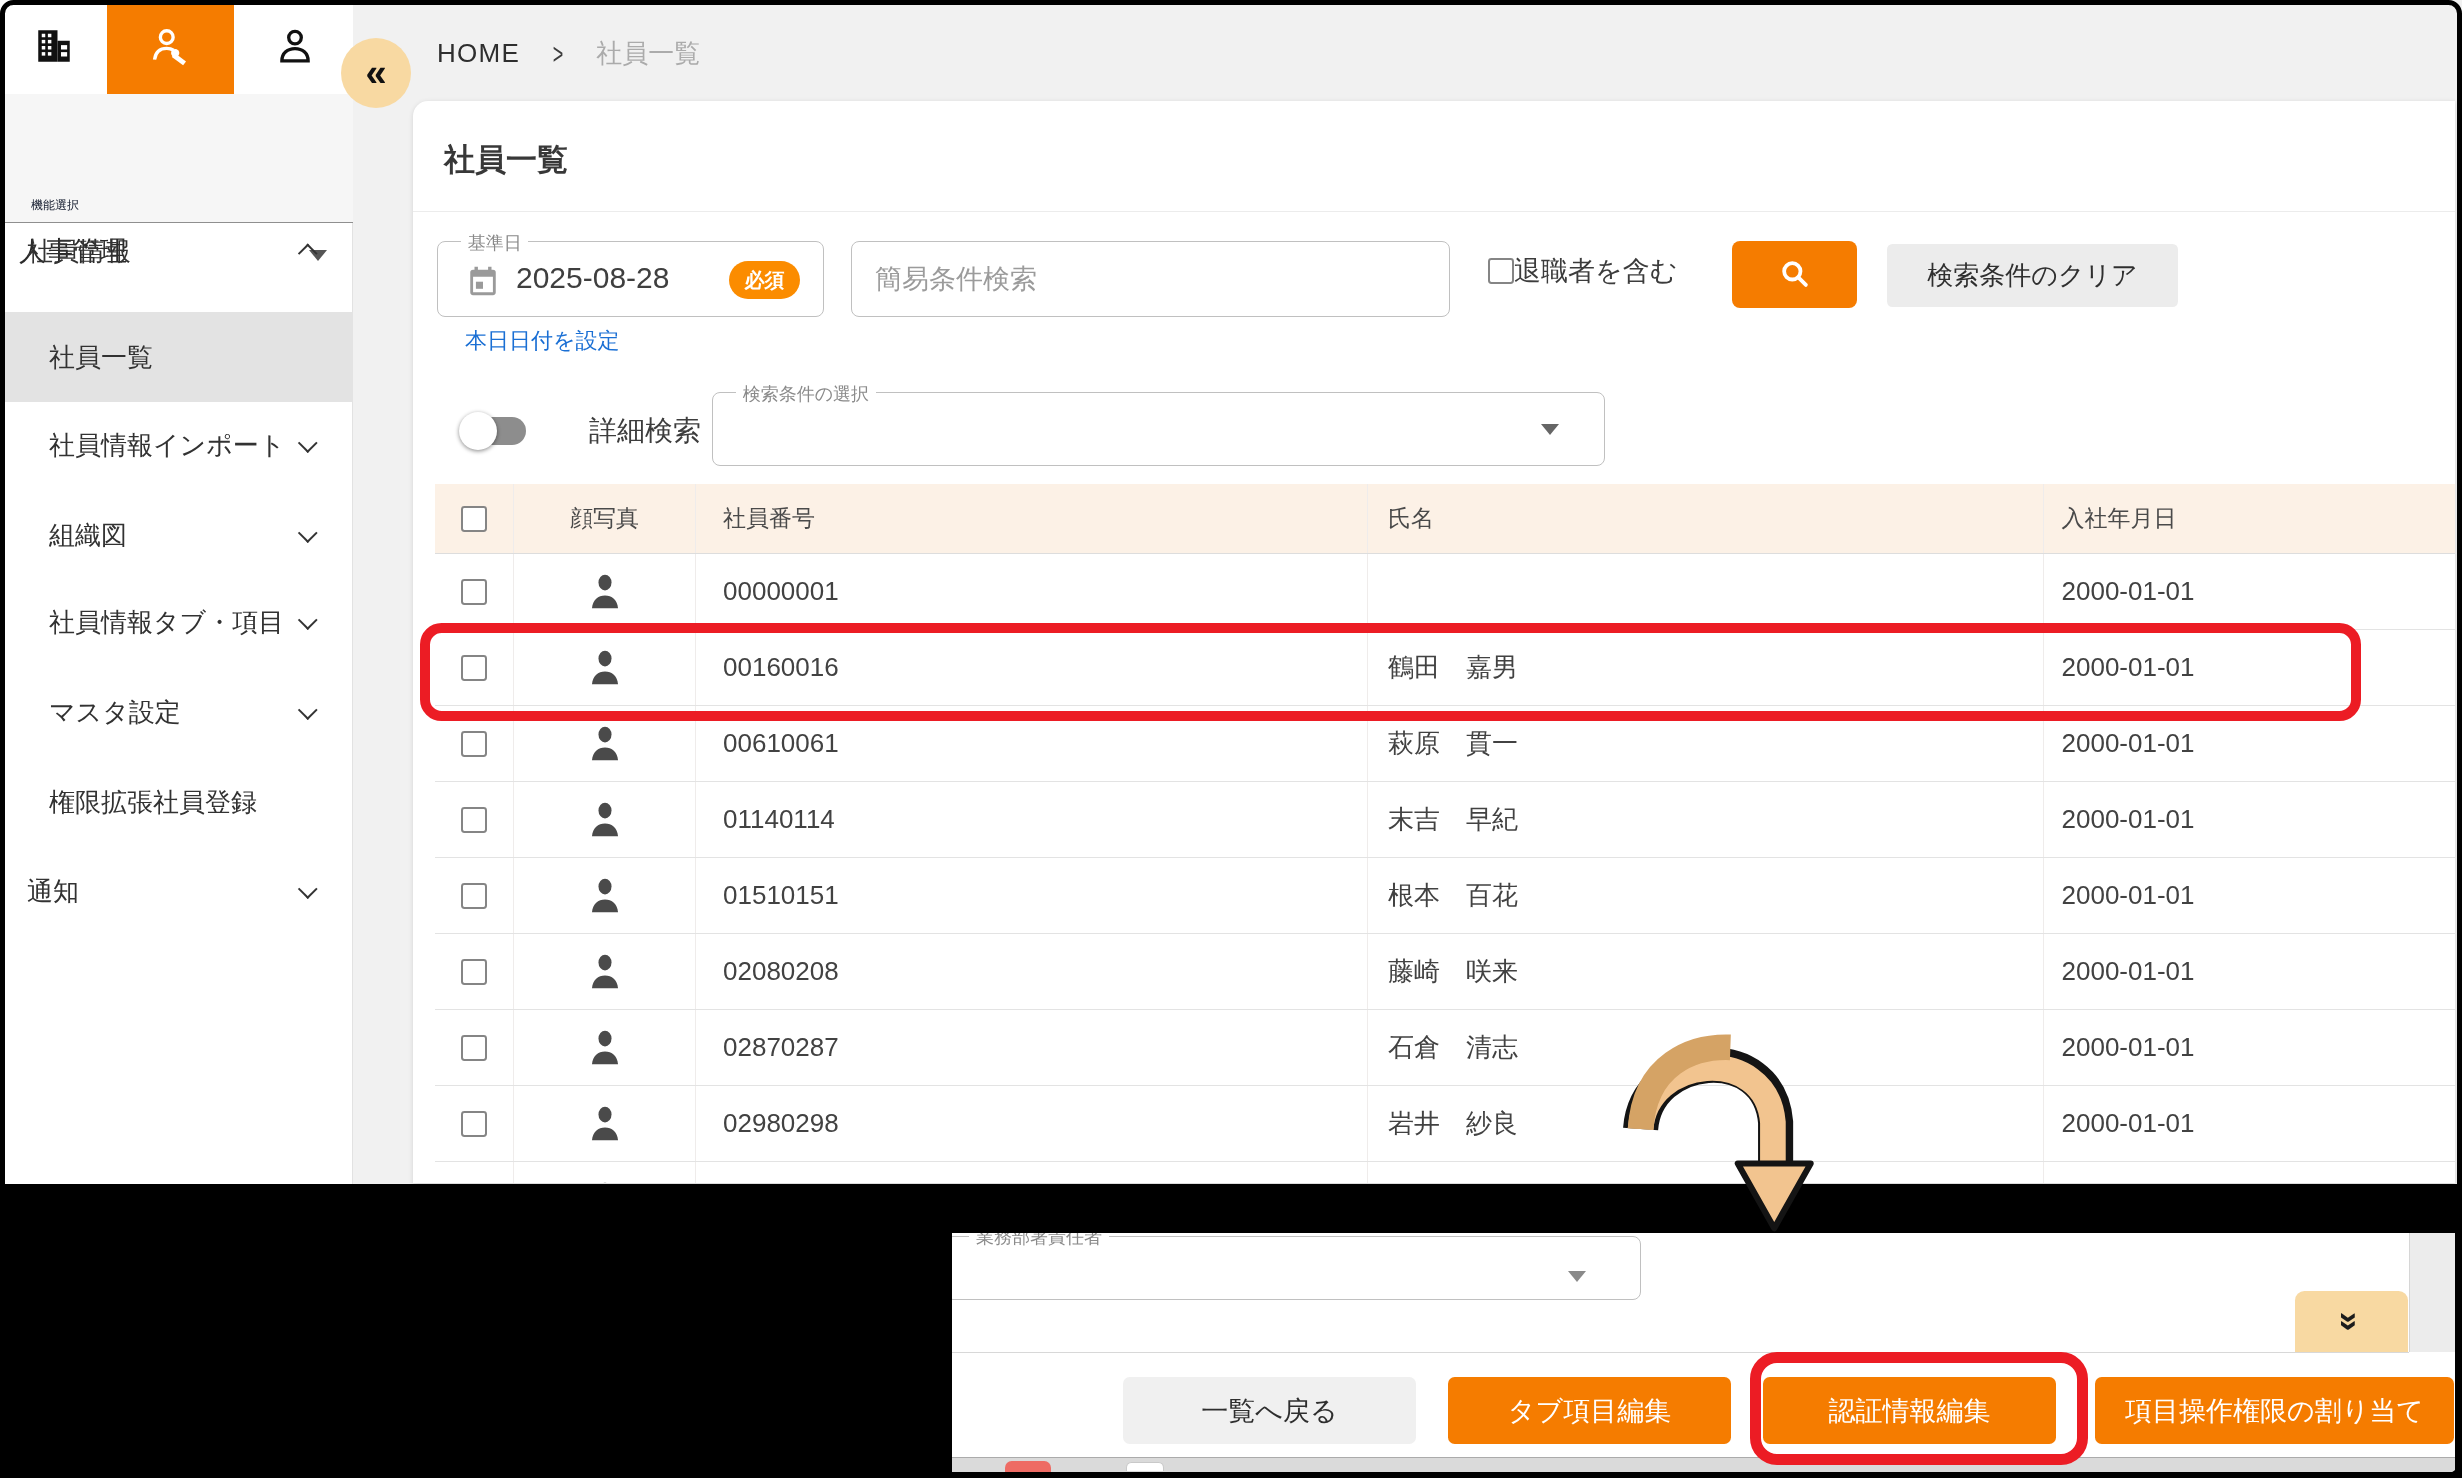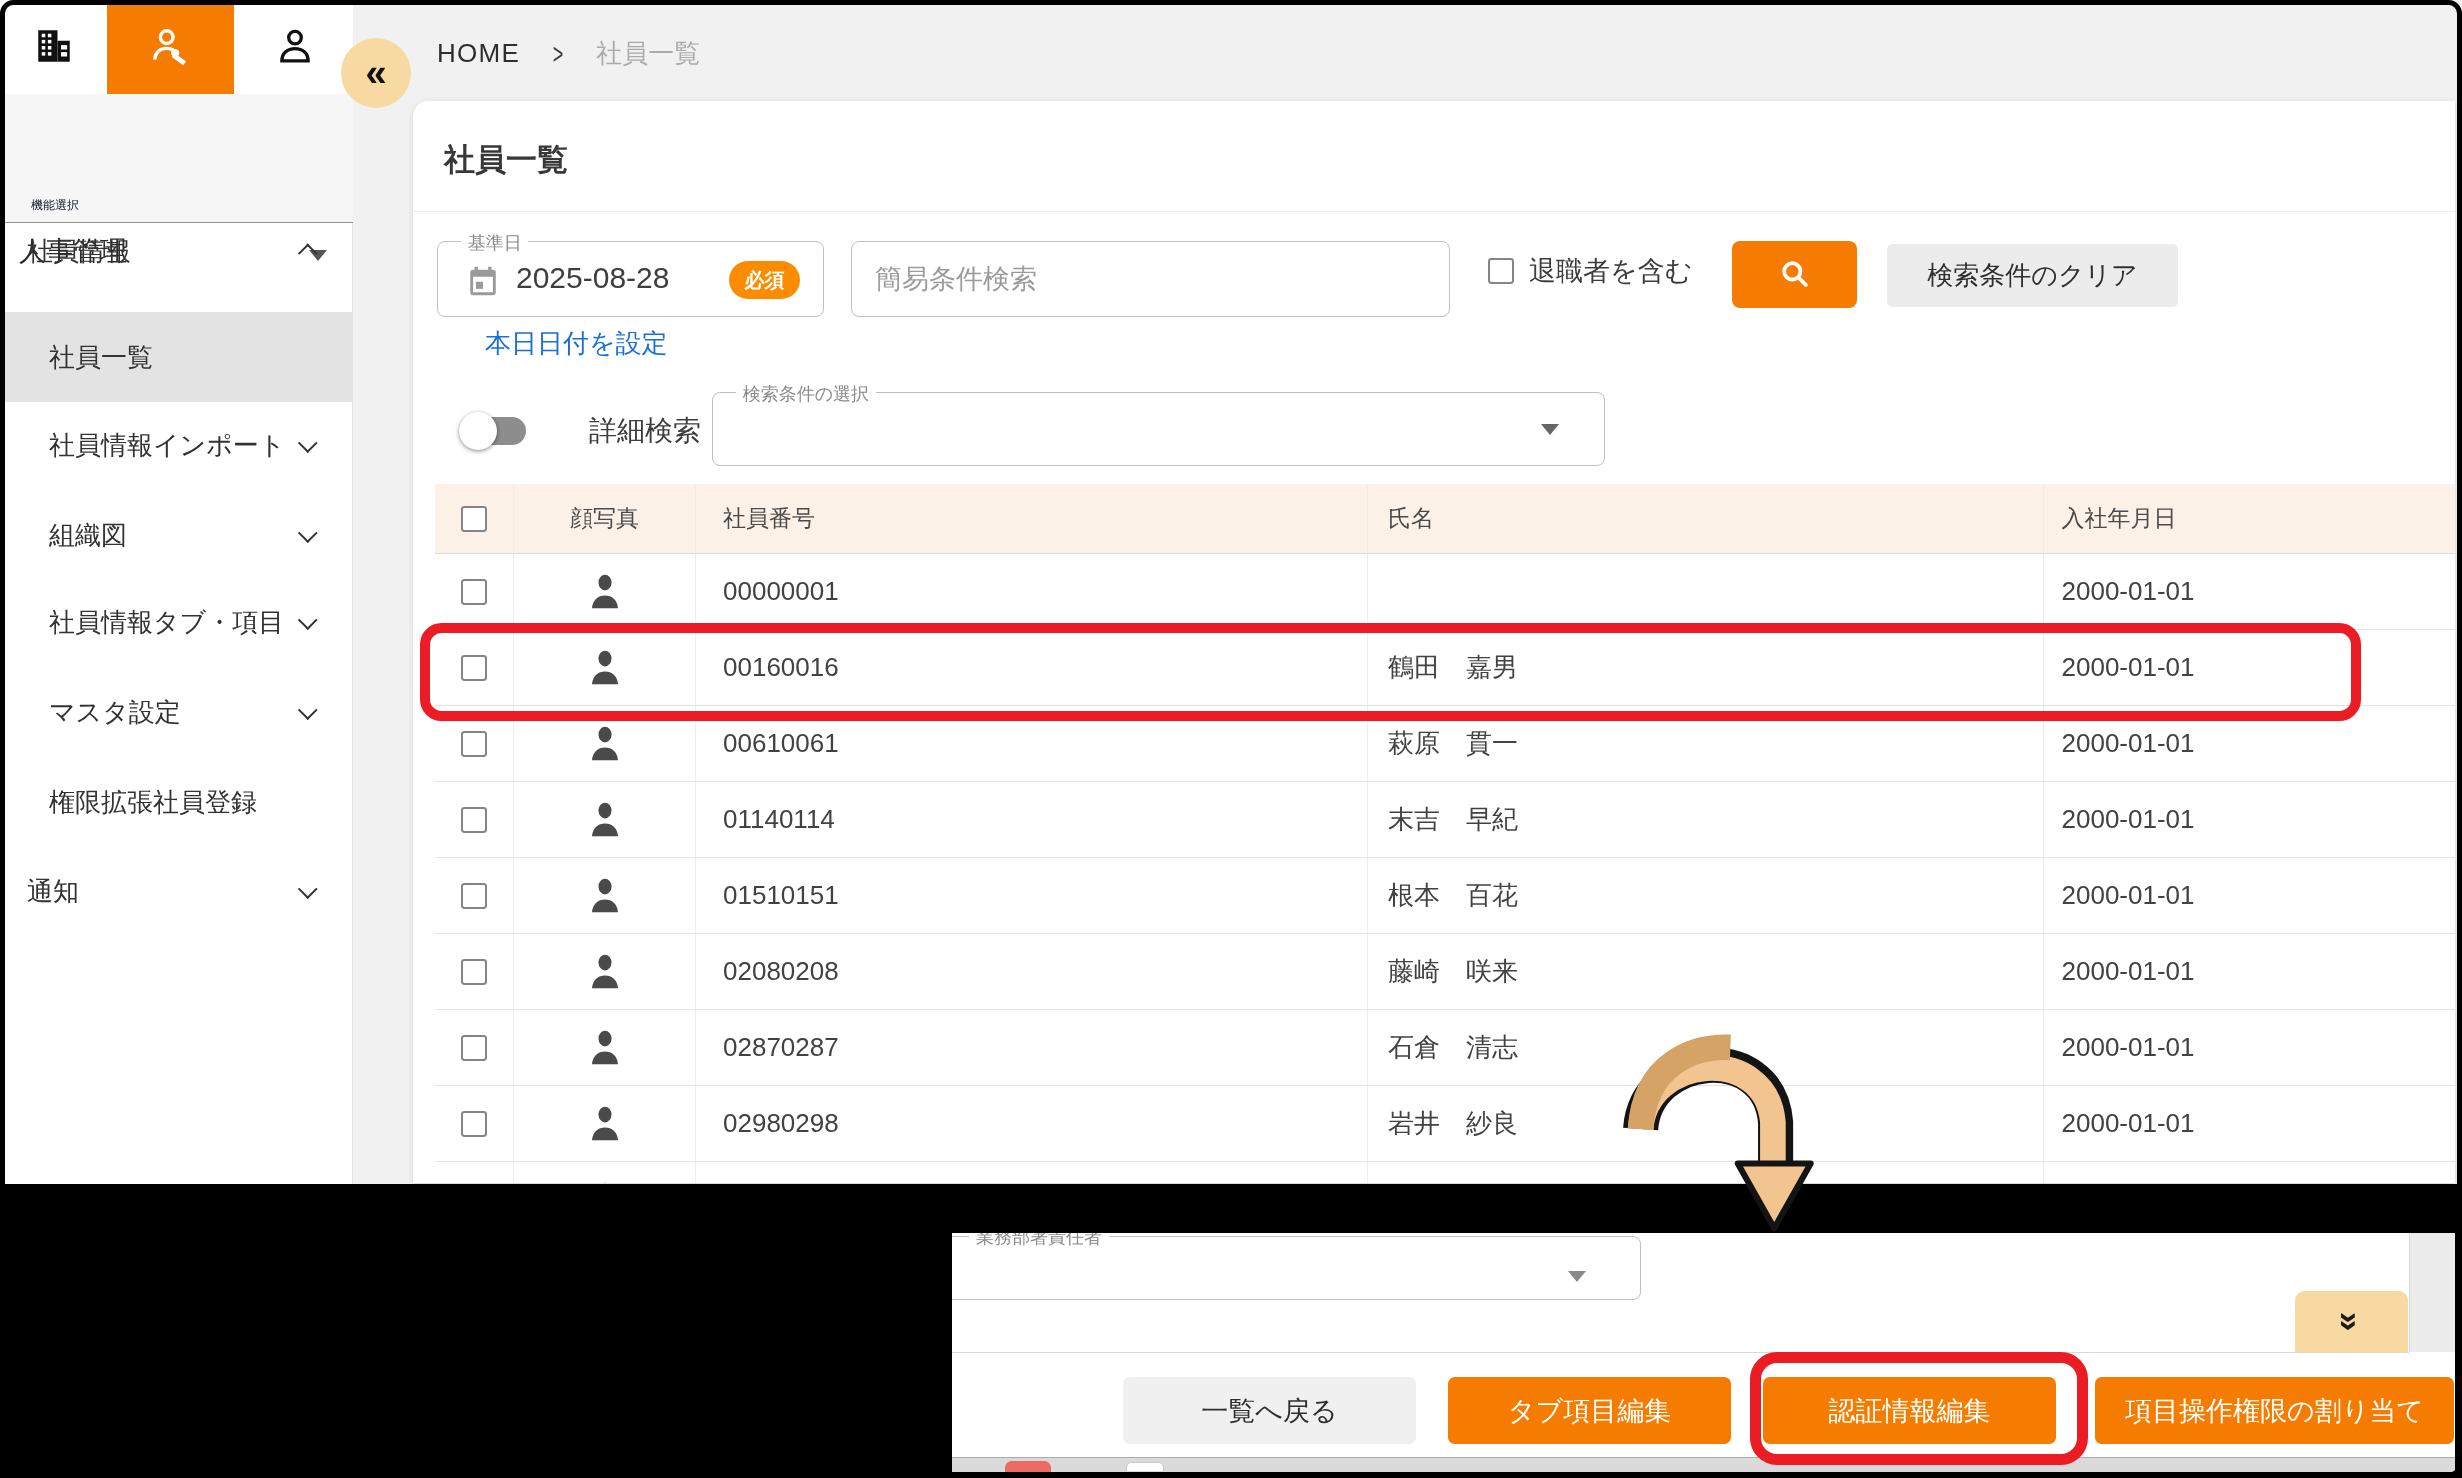--- a/index.html
+++ b/index.html
@@ -53,27 +53,27 @@
   .fieldset .legend{position:absolute;top:-11.5px;left:23px;background:#fff;padding:0 6.7px;font-size:18px;color:#8a8a8a;white-space:nowrap;}
   #fsDate{left:24px;top:140px;width:387px;height:76px;}
   #calIcon{position:absolute;left:28px;top:21.6px;}
   #dateValue{position:absolute;left:78px;top:19px;font-size:30px;color:#3f3f3f;}
   #reqBadge{position:absolute;right:23px;top:19px;width:71px;height:38px;border-radius:19px;background:var(--accent2);
     color:#fff;font-size:20px;font-weight:bold;display:flex;align-items:center;justify-content:center;}
   #quickSearch{position:absolute;left:438px;top:140px;width:599px;height:76px;border:1.3px solid #c0c0c0;border-radius:8px;
     font-size:27px;color:#333;padding:4px 23px;outline:none;font-family:inherit;}
   #quickSearch::placeholder{color:#9b9b9b;}
   .cbx{width:26px;height:26px;border:2px solid #858585;border-radius:3.4px;background:#fff;display:inline-block;}
-  #retiredWrap{position:absolute;left:1075px;top:152px;display:flex;align-items:center;gap:15px;}
+  #retiredWrap{position:absolute;left:1075px;top:152px;display:flex;align-items:center;}
   #retiredWrap .lbl{font-size:27px;color:#3c3c3c;white-space:nowrap;}
   #searchBtn{position:absolute;left:1319px;top:140px;width:125px;height:67px;background:var(--accent);border:none;border-radius:8px;
     display:flex;align-items:center;justify-content:center;cursor:pointer;}
   #clearBtn{position:absolute;left:1474px;top:143px;width:291px;height:63px;background:#ececec;border:none;border-radius:5.4px;
     font-size:26px;color:#2f2f2f;font-family:inherit;display:flex;align-items:center;justify-content:center;cursor:pointer;white-space:nowrap;}
-  #todayLink{position:absolute;left:72px;top:225px;font-size:26px;color:var(--link);text-decoration:none;white-space:nowrap;}
+  #todayLink{position:absolute;left:52px;top:225px;font-size:22px;color:var(--link);text-decoration:none;white-space:nowrap;}
   #toggleWrap{position:absolute;left:51px;top:309px;width:216px;height:40px;}
   #toggleTrack{position:absolute;left:0;top:6.7px;width:62px;height:28px;border-radius:14px;background:#8d8d8d;}
   #toggleThumb{position:absolute;left:-5.4px;top:2px;width:38px;height:38px;border-radius:50%;background:#fff;box-shadow:0 1.3px 4.7px rgba(0,0,0,.45);}
   #toggleLbl{position:absolute;left:125px;top:2px;font-size:28px;color:#3d3d3d;white-space:nowrap;}
   #fsCond{left:299px;top:291px;width:893px;height:74px;}
   #condCaret{position:absolute;right:45px;top:31px;}
 
   
   #tableWrap{position:absolute;left:22px;top:383px;width:2020px;height:703px;overflow:hidden;}
   .trow{display:flex;width:2020px;border-bottom:1.3px solid #e3e3e3;background:#fff;}

